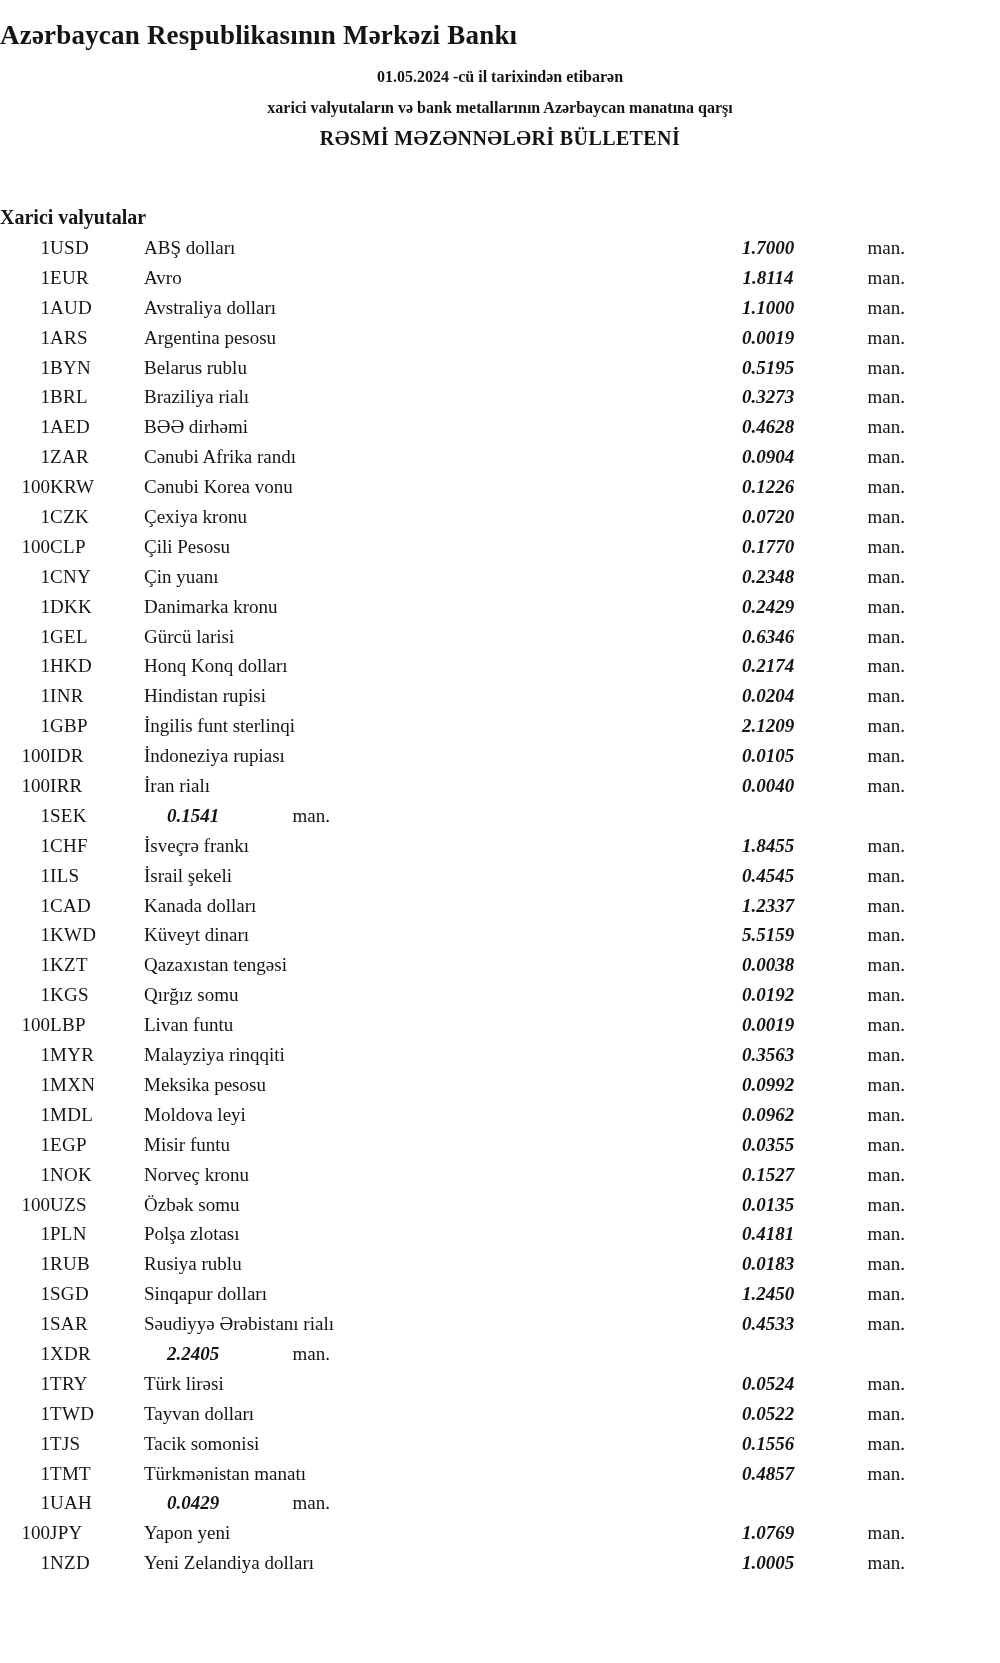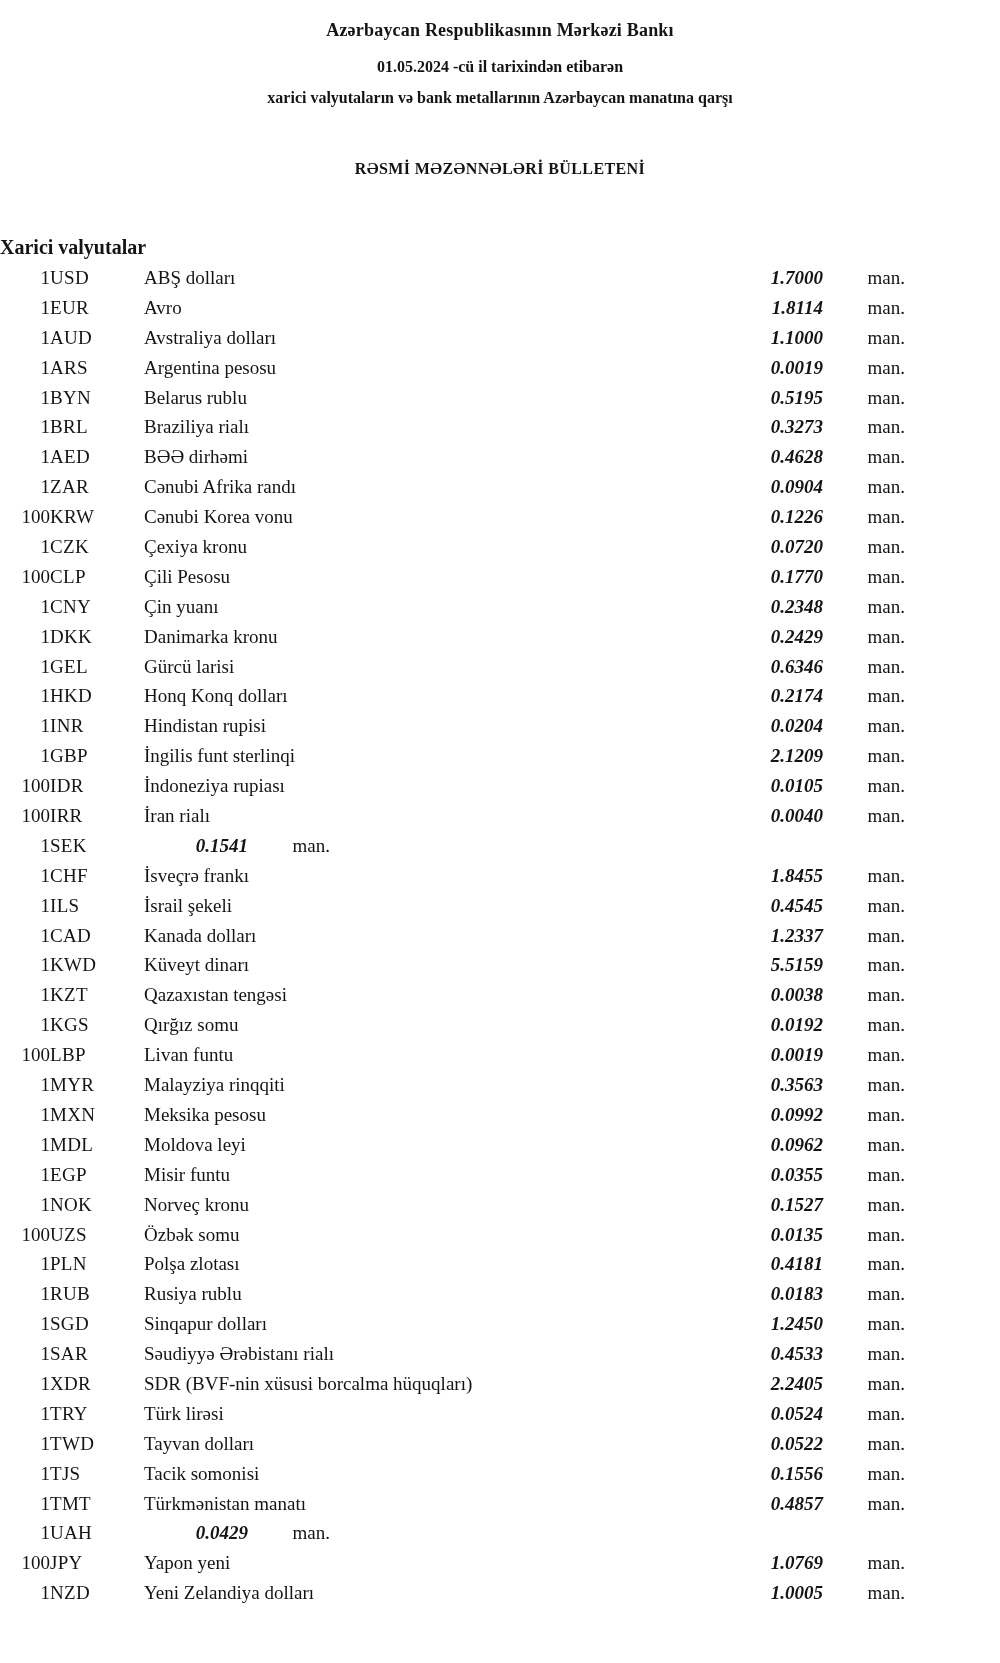--- a/index.html
+++ b/index.html
@@ -11,36 +11,35 @@
   }
   .page {
     width: 1000px;
     height: 1663px;
     box-sizing: border-box;
     padding-top: 14px;
     overflow: hidden;
     background: #ffffff;
   }
   .title {
-    text-align: center;
+    text-align: left;
     font-weight: bold;
-    font-size: 18px;
+    font-size: 27px;
     margin: 6px 0 10px 0;
     letter-spacing: 0.2px;
   }
   .sub {
     text-align: center;
     font-weight: bold;
     font-size: 16px;
     line-height: 31px;
   }
   .sub.bulletin {
-    font-size: 16px;
+    font-size: 20px;
     letter-spacing: 0.4px;
-    margin-top: 40px;
   }
   .section-title {
     text-align: left;
     font-weight: bold;
     font-size: 20px;
     margin-top: 52px;
     margin-bottom: 8px;
   }
   .rate-table {
     width: 100%;
@@ -66,21 +65,21 @@
     letter-spacing: 0.3px;
   }
   .cname {
     flex: 1 1 auto;
     padding-left: 6px;
     overflow: hidden;
   }
   .rate {
     flex: none;
     min-width: 110px;
-    text-align: right;
+    text-align: center;
     font-weight: bold;
     font-style: italic;
   }
   .unit {
     flex: none;
     width: 62px;
     text-align: right;
     padding-left: 20px;
   }
 </style>
@@ -352,21 +351,20 @@
       <div class="row">
         <span class="qty">1</span>
         <span class="code">SAR</span>
         <span class="cname">Səudiyyə Ərəbistanı rialı</span>
         <span class="rate">0.4533</span>
         <span class="unit">man.</span>
       </div>
       <div class="row">
         <span class="qty">1</span>
         <span class="code">XDR</span>
-        <span class="cname">SDR (BVF-nin xüsusi borcalma hüquqları)</span>
         <span class="rate">2.2405</span>
         <span class="unit">man.</span>
       </div>
       <div class="row">
         <span class="qty">1</span>
         <span class="code">TRY</span>
         <span class="cname">Türk lirəsi</span>
         <span class="rate">0.0524</span>
         <span class="unit">man.</span>
       </div>

